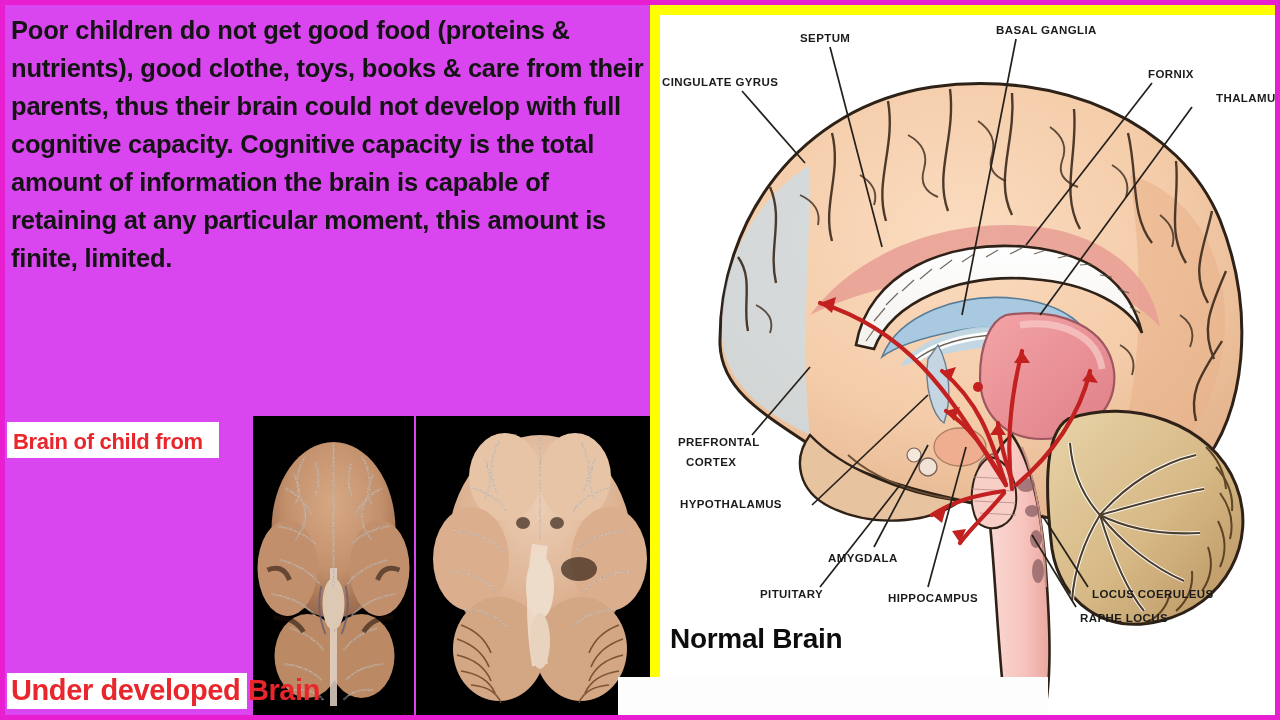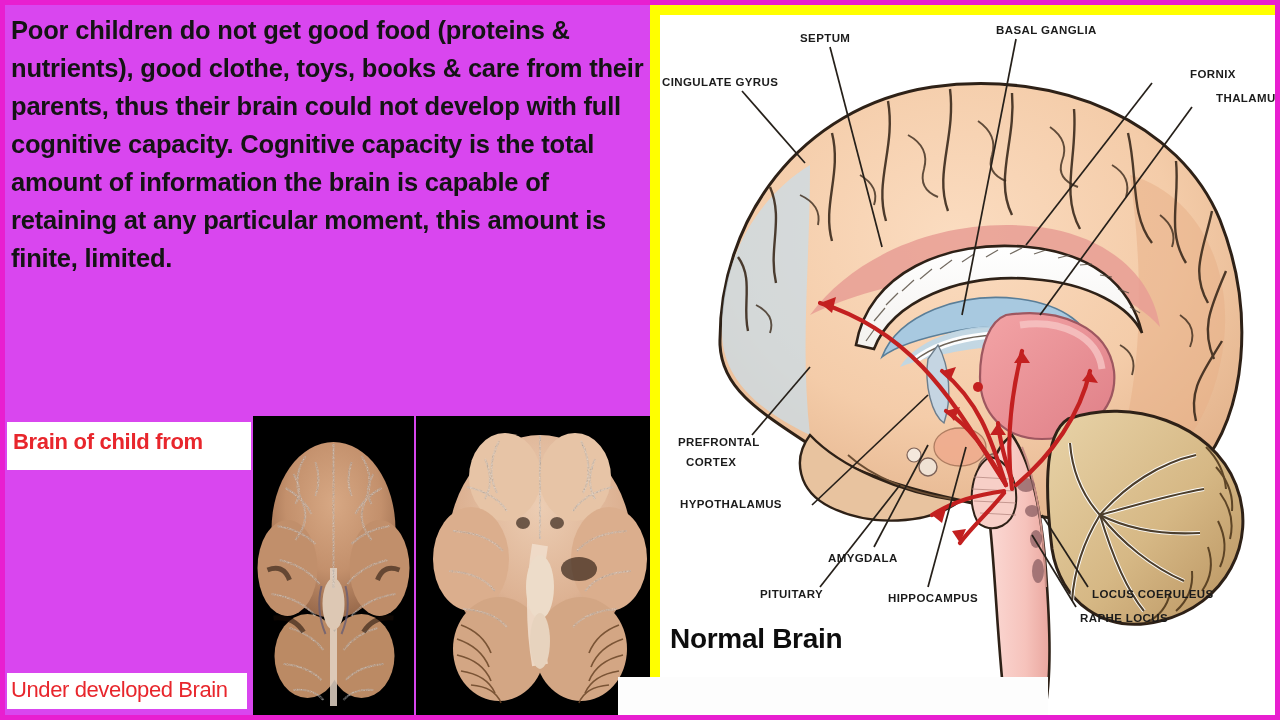--- a/index.html
+++ b/index.html
@@ -9,29 +9,29 @@
           border:5px solid #e81fd0;background:#ffff00;overflow:hidden;}
 
   
   #left-panel{position:absolute;left:0;top:0;width:650px;height:710px;background:#d946ef;}
 
   #statement{position:absolute;left:6px;top:6px;width:636px;
              font-family:"Liberation Sans",sans-serif;
              font-weight:700;font-size:25.5px;line-height:38px;color:#141414;
              letter-spacing:-0.2px;}
 
-  #label-poor-box{position:absolute;left:2px;top:417px;width:244px;background:#ffffff;
-                  padding:4px 6px 12px 6px;box-sizing:border-box;}
+  #label-poor-box{position:absolute;left:2px;top:417px;width:212px;background:#ffffff;
+                  padding:4px 6px 0 6px;box-sizing:border-box;}
   #label-poor-box .ln{font-weight:700;font-size:22px;line-height:32px;color:#e8262c;
                       text-align:center;letter-spacing:-0.3px;}
   #label-poor-box .ln.first{text-align:left;}
 
   #label-under-box{position:absolute;left:2px;top:668px;width:240px;background:#ffffff;
                    padding:2px 4px 4px 4px;box-sizing:border-box;}
-  #label-under-box .ln{font-weight:400;font-size:22px;line-height:30px;color:#e8262c;
+  #label-under-box .ln{font-weight:700;font-size:29px;line-height:30px;color:#e8262c;
                        letter-spacing:-0.4px;white-space:nowrap;}
 
   
   .photo-frame{position:absolute;background:#000;overflow:hidden;}
   #photo-under{left:248px;top:411px;width:161px;height:303px;}
   #photo-normal{left:411px;top:411px;width:247px;height:301px;}
 
   .brain-photo{position:absolute;left:50%;top:50%;transform:translate(-50%,-50%);}
 
   
@@ -417,21 +417,21 @@
           <line x1="268" y1="572" x2="306" y2="432"></line>
           <line x1="428" y1="572" x2="382" y2="500"></line>
           <line x1="416" y1="592" x2="372" y2="520"></line>
         </g>
     </svg>
 
     <div id="annotations">
         <div class="anno" style="left: 2px; top: 60px;">CINGULATE GYRUS</div>
         <div class="anno" style="left: 140px; top: 16px;">SEPTUM</div>
         <div class="anno" style="left: 336px; top: 8px;">BASAL GANGLIA</div>
-        <div class="anno" style="left: 488px; top: 52px; margin-left: 42px;">FORNIX</div>
+        <div class="anno" style="left: 488px; top: 52px;">FORNIX</div>
         <div class="anno" style="left: 556px; top: 76px;">THALAMUS</div>
         <div class="anno" style="left: 18px; top: 420px;">PREFRONTAL</div>
         <div class="anno" style="left: 26px; top: 440px;">CORTEX</div>
         <div class="anno" style="left: 20px; top: 482px;">HYPOTHALAMUS</div>
         <div class="anno" style="left: 168px; top: 536px;">AMYGDALA</div>
         <div class="anno" style="left: 100px; top: 572px;">PITUITARY</div>
         <div class="anno" style="left: 228px; top: 576px;">HIPPOCAMPUS</div>
         <div class="anno" style="left: 432px; top: 572px;">LOCUS COERULEUS</div>
         <div class="anno" style="left: 420px; top: 596px;">RAPHE LOCUS</div>
       </div>

